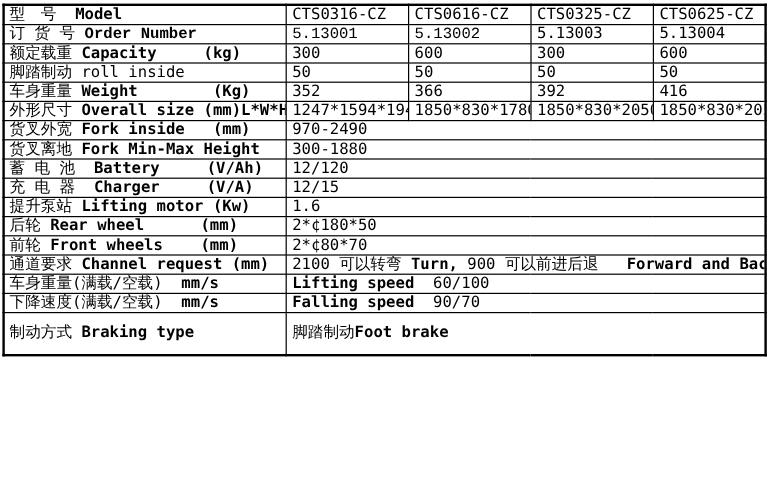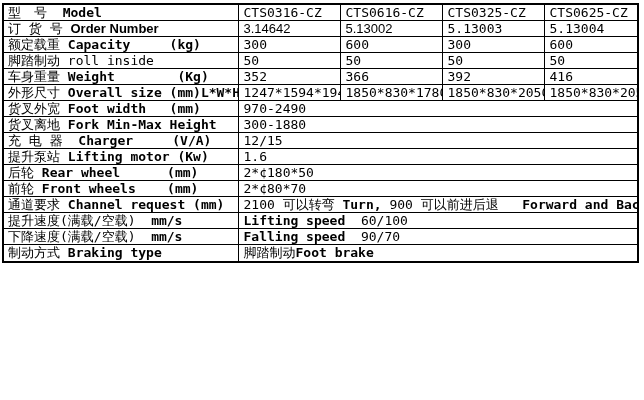--- a/index.html
+++ b/index.html
@@ -18,35 +18,35 @@
     table-layout: fixed;
     width: 637px;
     border: 2px solid #000;
   }
   col.c-label { width: 235px; }
   col.c-d1 { width: 102px; }
   col.c-d2 { width: 102px; }
   col.c-d3 { width: 102px; }
   col.c-d4 { width: 94px; }
   tr { height: 16px; }
-  tr.tall { height: 18px; }
+  tr.tall { height: 36px; }
   th, td {
     border: 1px solid #000;
     padding: 0 2px 0 5px;
     font-size: 13px;
     font-weight: normal;
     text-align: left;
     vertical-align: middle;
     overflow: hidden;
     line-height: 1;
   }
   th { padding-left: 4px; }
   .seg { white-space: pre; }
   .b { font-weight: bold; }
-  .s { font-family: Liberation Sans, sans-serif; }
+  .s { font-family: Liberation Mono, monospace; }
 </style>
 </head>
 <body>
 
 <div class="sheet">
   <table class="spec">
     <colgroup>
       <col class="c-label">
       <col class="c-d1">
       <col class="c-d2">
@@ -56,21 +56,21 @@
     <tbody id="spec-body">
         <tr>
           <th><span class="seg">型　号  </span><span class="seg b">Model</span></th>
           <td><span class="seg">CTS0316-CZ</span></td>
           <td><span class="seg">CTS0616-CZ</span></td>
           <td><span class="seg">CTS0325-CZ</span></td>
           <td><span class="seg">CTS0625-CZ</span></td>
         </tr>
         <tr>
           <th><span class="seg">订 货 号 </span><span class="seg b s">Order Number</span></th>
-          <td><span class="seg s">3.14642</span></td>
+          <td><span class="seg s">5.13001</span></td>
           <td><span class="seg s">5.13002</span></td>
           <td><span class="seg">5.13003</span></td>
           <td><span class="seg">5.13004</span></td>
         </tr>
         <tr>
           <th><span class="seg">额定载重 </span><span class="seg b">Capacity     (kg)</span></th>
           <td><span class="seg">300</span></td>
           <td><span class="seg">600</span></td>
           <td><span class="seg">300</span></td>
           <td><span class="seg">600</span></td>
@@ -90,26 +90,30 @@
           <td><span class="seg">416</span></td>
         </tr>
         <tr>
           <th><span class="seg">外形尺寸 </span><span class="seg b">Overall size (mm)L*W*H</span></th>
           <td><span class="seg">1247*1594*1941</span></td>
           <td><span class="seg">1850*830*1780</span></td>
           <td><span class="seg">1850*830*2050</span></td>
           <td><span class="seg">1850*830*2050</span></td>
         </tr>
         <tr>
-          <th><span class="seg">货叉外宽 </span><span class="seg b">Foot width   (mm)</span></th>
+          <th><span class="seg">货叉外宽 </span><span class="seg b">Fork inside   (mm)</span></th>
           <td colspan="4"><span class="seg">970-2490</span></td>
         </tr>
         <tr>
           <th><span class="seg">货叉离地 </span><span class="seg b">Fork Min-Max Height</span></th>
           <td colspan="4"><span class="seg">300-1880</span></td>
+        </tr>
+        <tr>
+          <th><span class="seg">蓄 电 池  </span><span class="seg b">Battery     (V/Ah)</span></th>
+          <td colspan="4"><span class="seg">12/120</span></td>
         </tr>
         <tr>
           <th><span class="seg">充 电 器  </span><span class="seg b">Charger     (V/A)</span></th>
           <td colspan="4"><span class="seg">12/15</span></td>
         </tr>
         <tr>
           <th><span class="seg">提升泵站 </span><span class="seg b">Lifting motor (Kw)</span></th>
           <td colspan="4"><span class="seg">1.6</span></td>
         </tr>
         <tr>
@@ -118,21 +122,21 @@
         </tr>
         <tr>
           <th><span class="seg">前轮 </span><span class="seg b">Front wheels    (mm)</span></th>
           <td colspan="4"><span class="seg">2*¢80*70</span></td>
         </tr>
         <tr>
           <th><span class="seg">通道要求 </span><span class="seg b">Channel request (mm)</span></th>
           <td colspan="4"><span class="seg">2100 可以转弯 </span><span class="seg b">Turn,</span><span class="seg"> 900 可以前进后退   </span><span class="seg b">Forward and Backward</span></td>
         </tr>
         <tr>
-          <th><span class="seg">提升速度(满载/空载)  </span><span class="seg b">mm/s</span></th>
+          <th><span class="seg">车身重量(满载/空载)  </span><span class="seg b">mm/s</span></th>
           <td colspan="4"><span class="seg b">Lifting speed</span><span class="seg">  60/100</span></td>
         </tr>
         <tr>
           <th><span class="seg">下降速度(满载/空载)  </span><span class="seg b">mm/s</span></th>
           <td colspan="4"><span class="seg b">Falling speed</span><span class="seg">  90/70</span></td>
         </tr>
         <tr class="tall">
           <th><span class="seg">制动方式 </span><span class="seg b">Braking type</span></th>
           <td colspan="4"><span class="seg">脚踏制动</span><span class="seg b">Foot brake</span></td>
         </tr>

